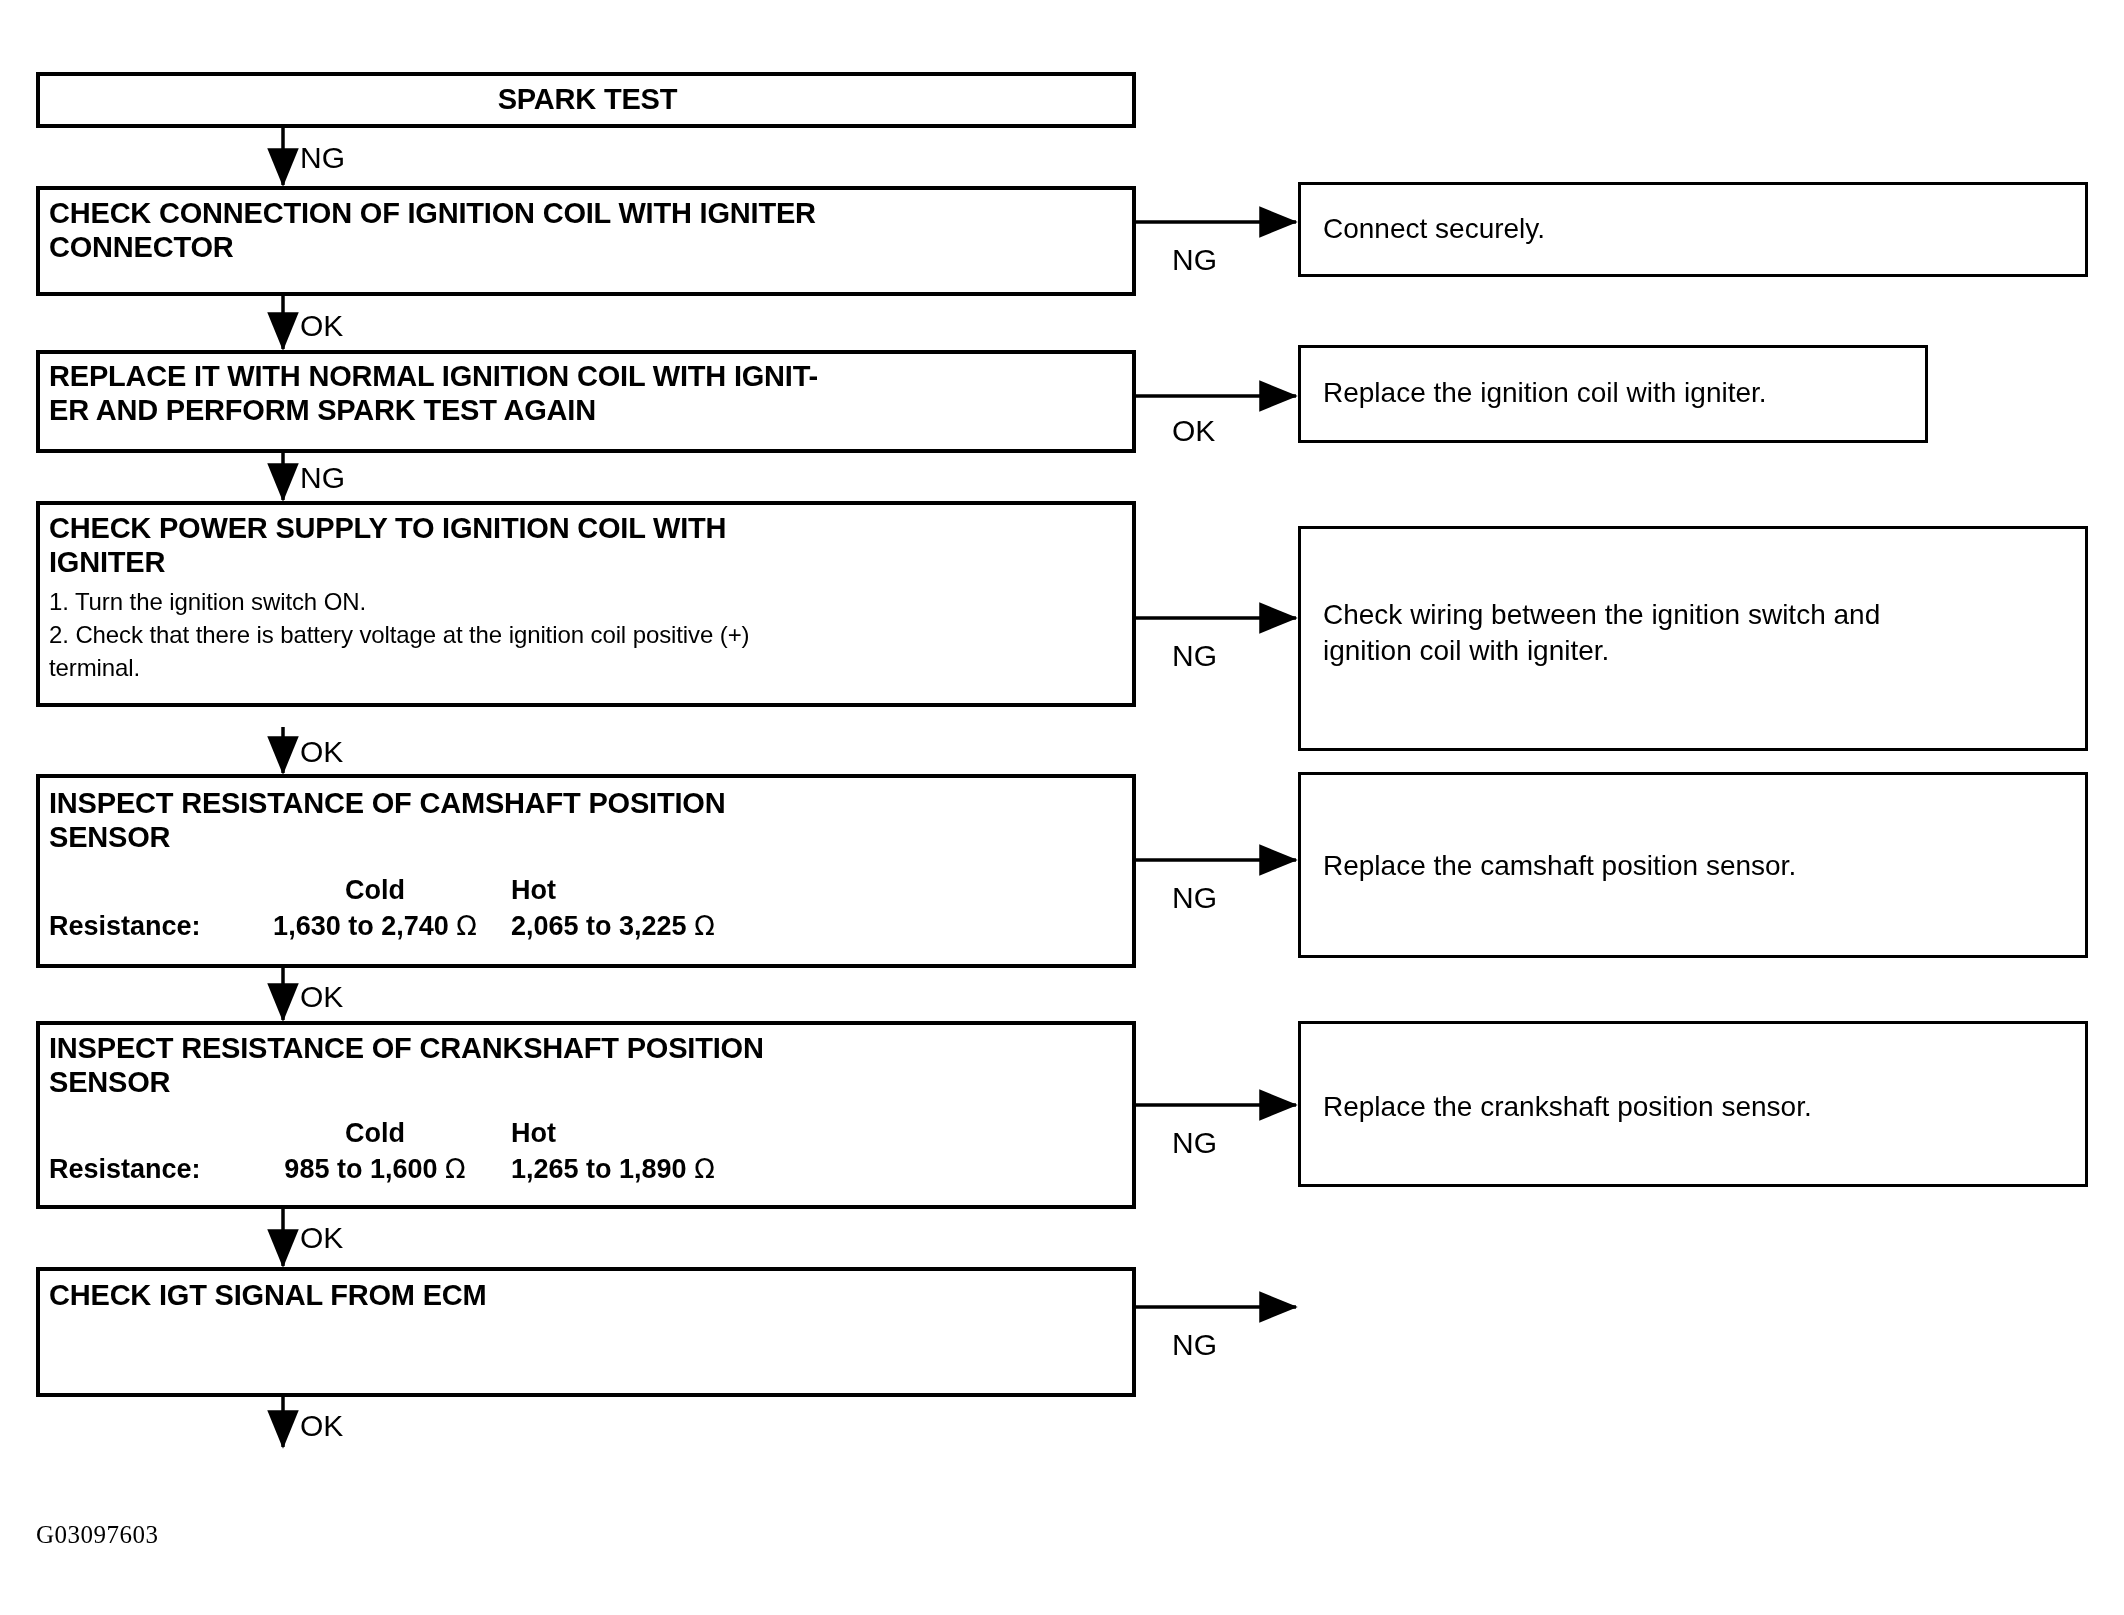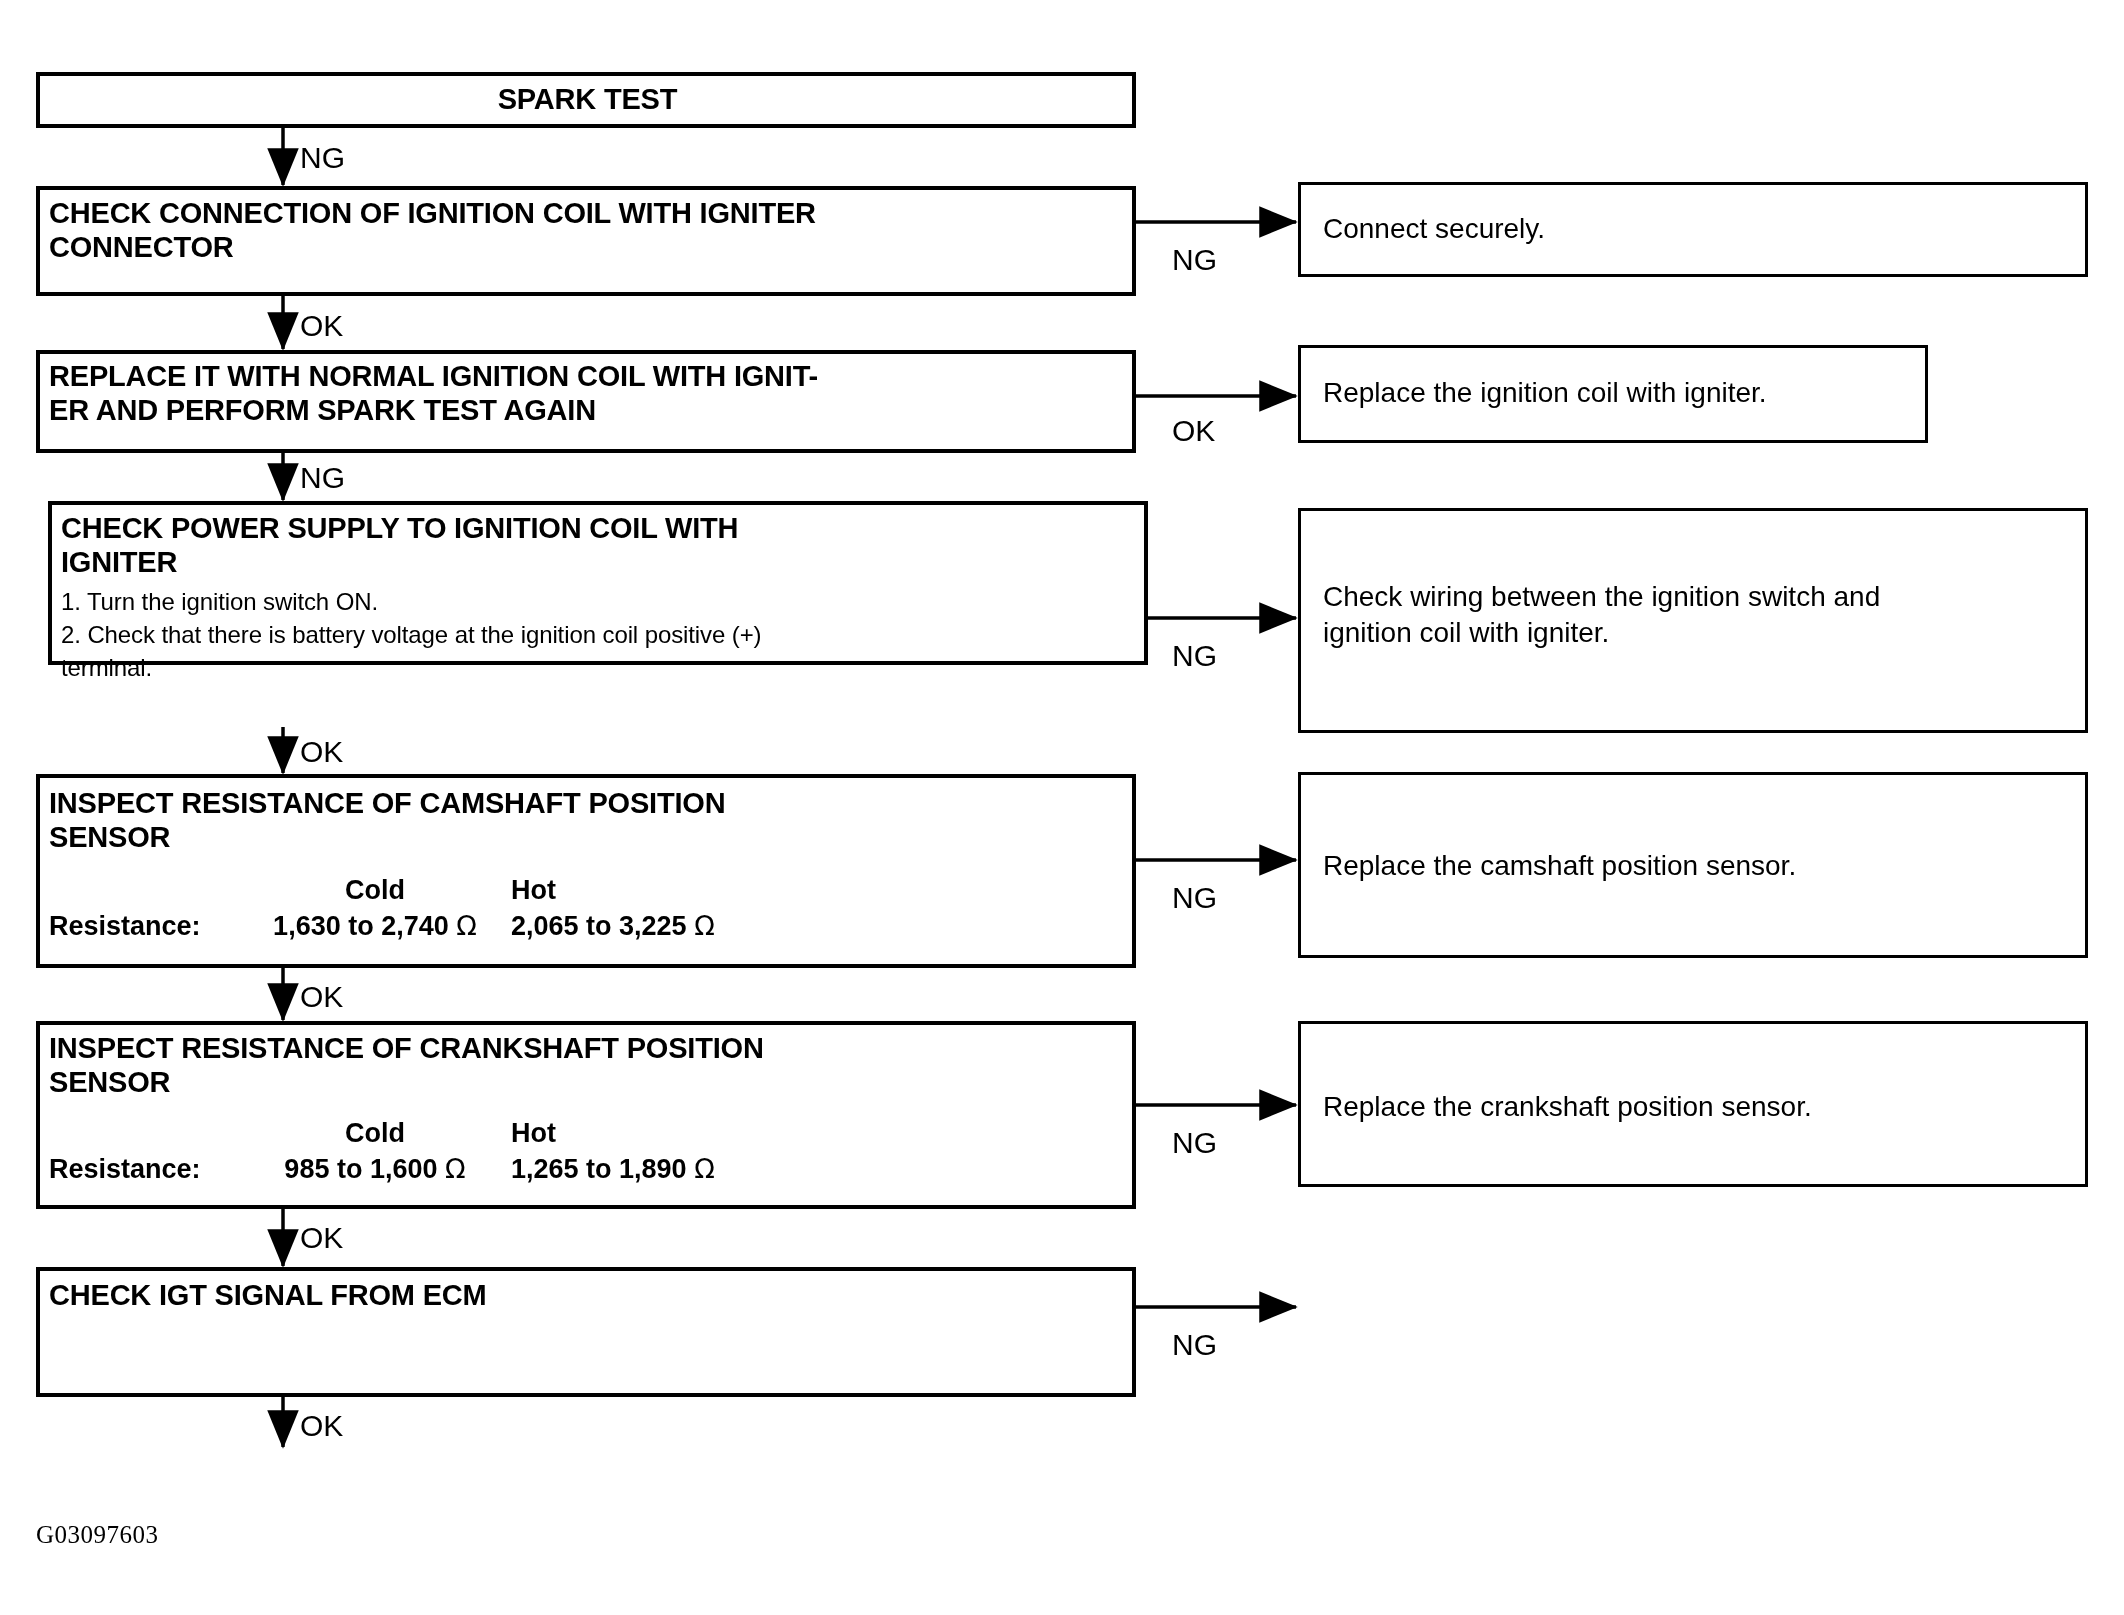--- a/index.html
+++ b/index.html
@@ -174,29 +174,29 @@
   <div class="box step" style="left:36px; top:350px; width:1100px; height:103px;">
     <div class="step-inner step-title" style="top:6px;">REPLACE IT WITH NORMAL IGNITION COIL WITH IGNIT-
 ER   AND PERFORM SPARK TEST AGAIN</div>
   </div>
   <div class="flowlabel" style="left:1172px; top:416px;">OK</div>
   <div class="box thin" style="left:1298px; top:345px; width:630px; height:98px;">
     <div class="result-text" style="top:27px;">Replace the ignition coil with igniter.</div>
   </div>
   <div class="flowlabel" style="left:300px; top:463px;">NG</div>
 
-  <div class="box step" style="left:36px; top:501px; width:1100px; height:164px;margin-left:12px;">
+  <div class="box step" style="left:36px; top:501px; width:1100px; height:206px;">
     <div class="step-inner step-title" style="top:7px;">CHECK POWER SUPPLY TO IGNITION COIL WITH
  IGNITER</div>
     <div class="step-inner sublist" style="top:80px;">1. Turn the ignition switch ON.
 2. Check that there is battery voltage at the ignition coil positive (+)
      terminal.</div>
   </div>
   <div class="flowlabel" style="left:1172px; top:641px;">NG</div>
-  <div class="box thin" style="left:1298px; top:508px; width:790px; height:225px;">
+  <div class="box thin" style="left:1298px; top:526px; width:790px; height:225px;">
     <div class="result-text" style="top:68px;">Check wiring between the ignition switch and
 ignition coil with igniter.</div>
   </div>
   <div class="flowlabel" style="left:300px; top:737px;">OK</div>
 
   <div class="box step" style="left:36px; top:774px; width:1100px; height:194px;">
     <div class="step-inner step-title" style="top:9px;">INSPECT RESISTANCE OF CAMSHAFT POSITION
 SENSOR</div>
     <div class="rtable" style="top:97px;">
       <div class="rrow rhead">

